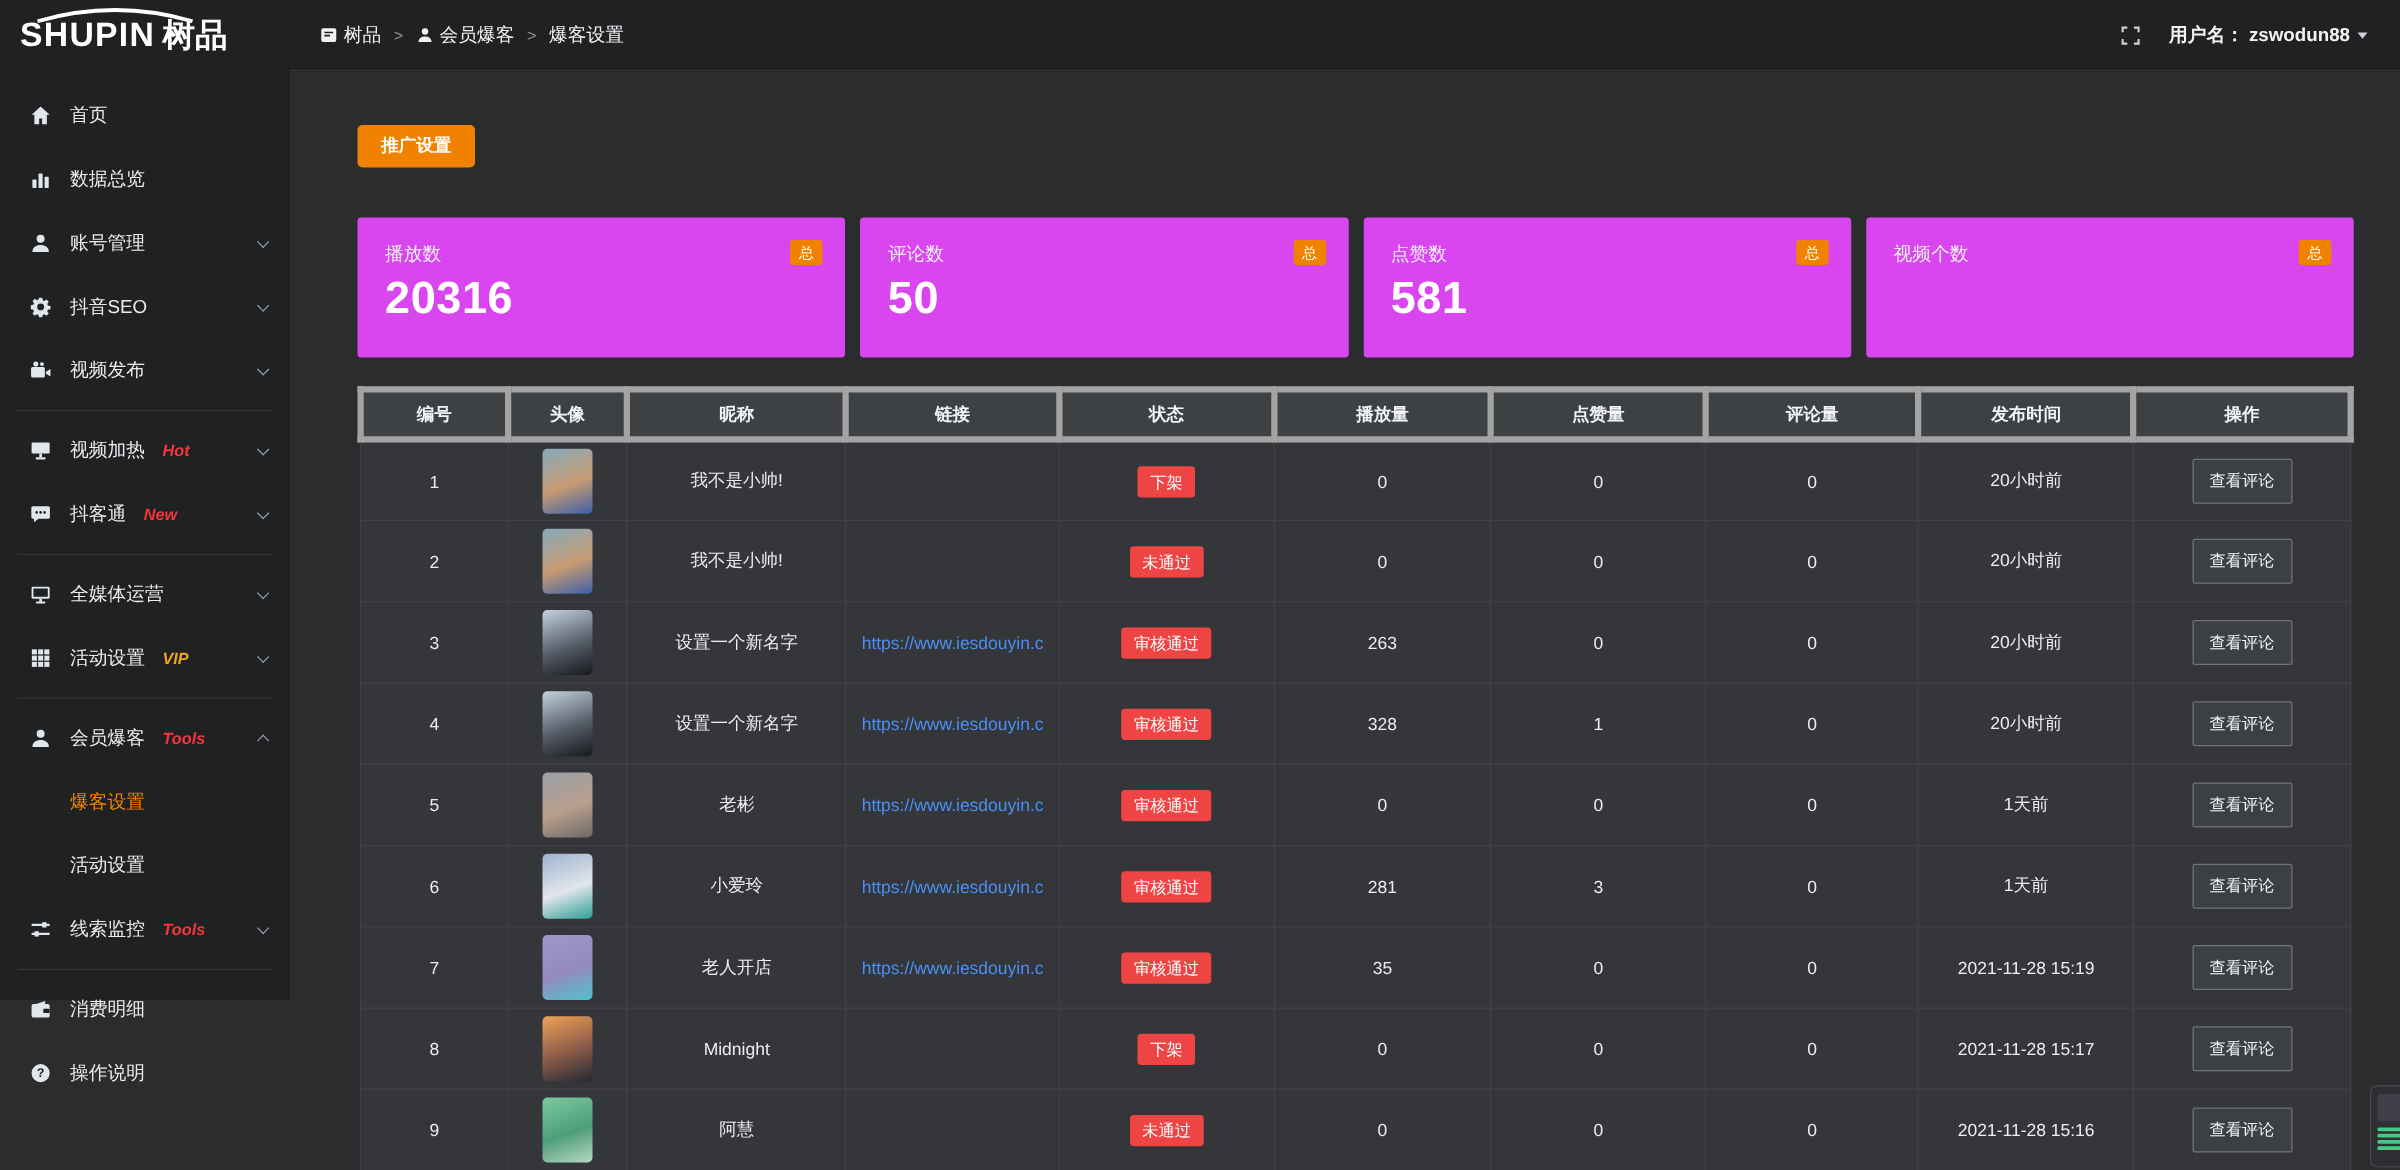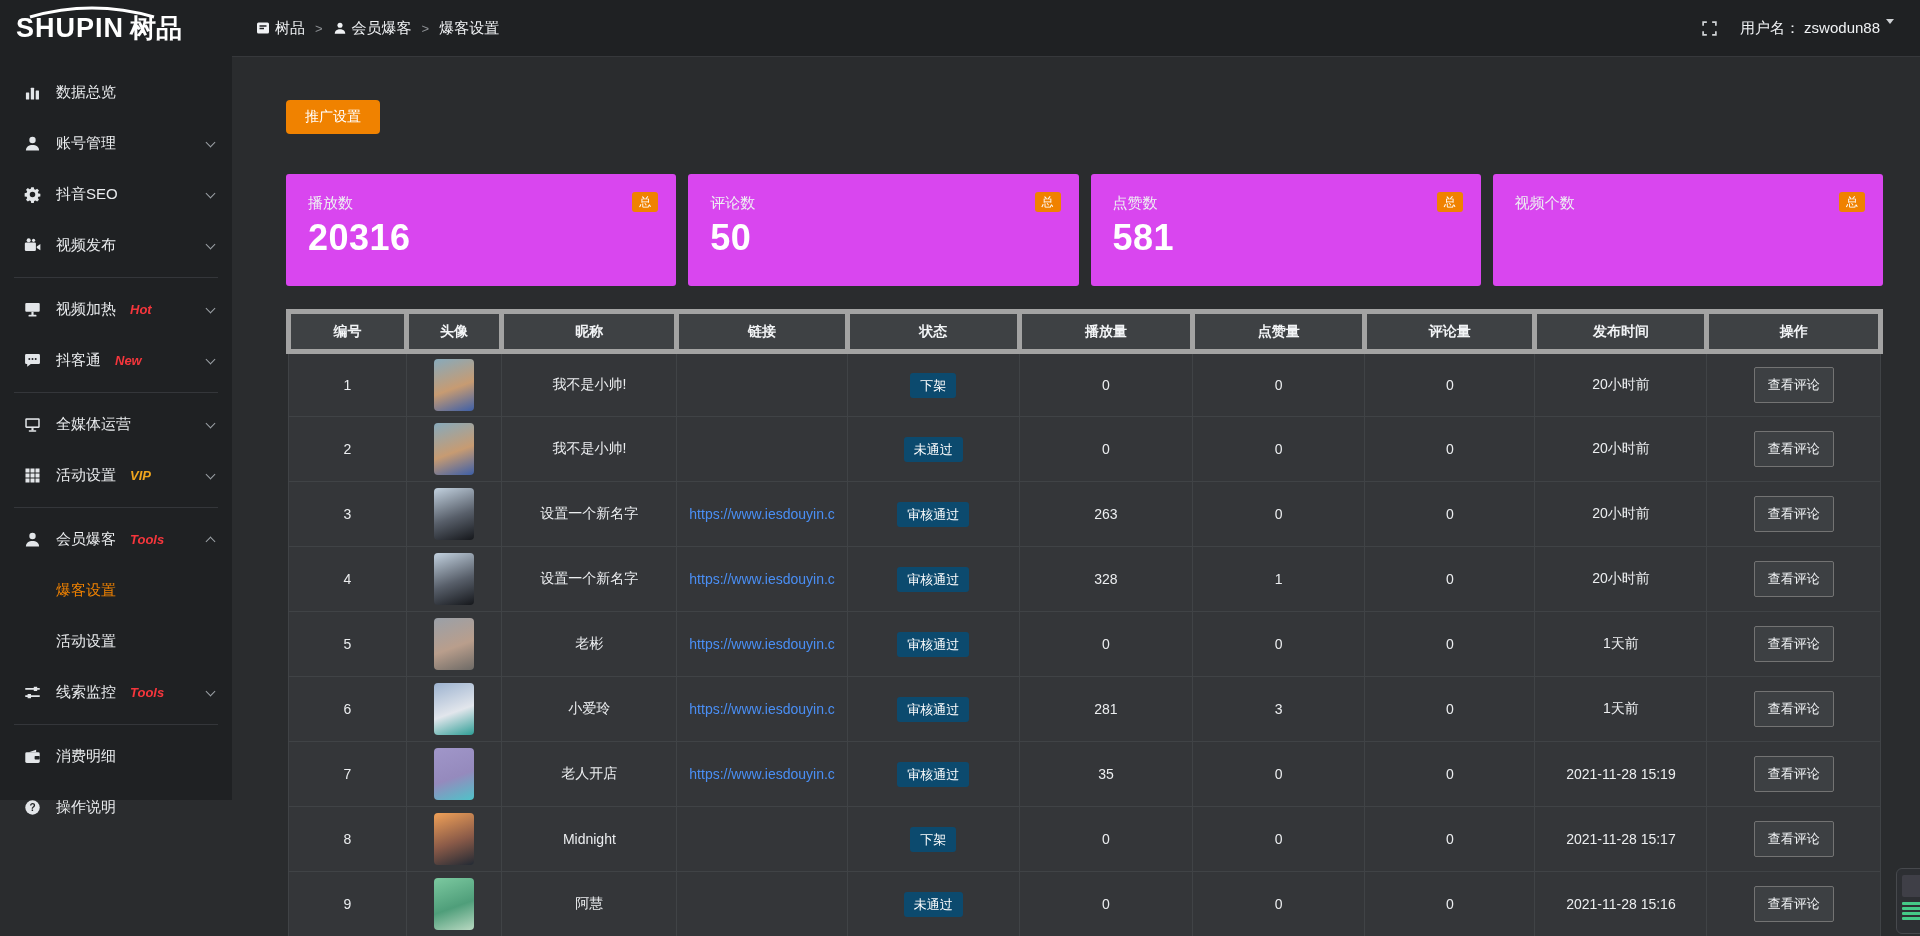--- a/index.html
+++ b/index.html
@@ -28,45 +28,45 @@
 
   
   .topbar { position:fixed; left:232px; top:0; right:0; height:57px; background:#1f2123;
             border-bottom:1px solid #36383b; display:flex; align-items:center; padding:0 26px 0 24px; z-index:4; }
   .crumbs { display:flex; align-items:center; gap:10px; }
   .crumb { display:flex; align-items:center; gap:5px; font-size:15px; color:#f0f2f4; cursor:pointer; }
   .crumb svg { width:14px; height:14px; }
   .crumb-sep { color:#8d9094; font-size:13px; }
   .top-right { margin-left:auto; display:flex; align-items:center; gap:22px; }
   .fs-icon { width:17px; height:17px; cursor:pointer; }
-  .username { font-size:15px; color:#f0f2f4; display:flex; align-items:flex-start; gap:4px; cursor:pointer; }
+  .username { font-size:15px; color:#f0f2f4; display:flex; align-items:center; gap:4px; cursor:pointer;font-weight:bold; }
   .caret { width:0; height:0; border-left:4px solid transparent; border-right:4px solid transparent;
            border-top:5px solid #cfd2d5; margin-left:2px; }
 
   
   .content { margin-left:232px; padding:57px 37px 0 54px; }
   .promo-btn { margin-top:43px; display:inline-block; background:#f08200; color:#fff; font-size:14px;
-               font-weight:normal; padding:8px 19px; border:none; border-radius:4px; cursor:pointer; }
+               font-weight:bold; padding:8px 19px; border:none; border-radius:4px; cursor:pointer; }
 
   .stats { display:flex; gap:12px; margin-top:40px; }
   .stat-card { flex:1; height:112px; background:#d946ef; border-radius:3px; position:relative; padding:20px 22px; }
   .stat-label { font-size:15px; color:#eef0f2; }
   .stat-value { font-size:36px; font-weight:bold; color:#fff; margin-top:4px; letter-spacing:.5px; }
   .stat-badge { position:absolute; top:18px; right:18px; background:#f08200; color:#fff; font-size:12px;
                 padding:4px 7px; border-radius:3px; line-height:1; }
 
   
   .grid-wrap { margin-top:23px; }
   table.grid { width:100%; border-collapse:collapse; table-layout:fixed; }
   table.grid th { background:#3e4144; height:40px; font-size:14px; font-weight:bold; color:#f2f4f6;
                   border:5px solid #a3a3a3; text-align:center; }
   table.grid td { background:#343639; height:65px; font-size:14px; color:#eceef0;
                   border:1px solid #404346; text-align:center; vertical-align:middle; }
   .avatar { width:40px; height:52px; border-radius:4px; margin:0 auto; }
-  .status-badge { display:inline-block; background:#0c4a6e; color:#fff; font-size:13px;
+  .status-badge { display:inline-block; background:#ef4444; color:#fff; font-size:13px;
                   padding:6px 10px; border-radius:3px; line-height:1; }
   .cell-link { color:#4a8ff5; font-size:14px; cursor:pointer; white-space:nowrap; overflow:hidden; display:block; padding:0 4px; }
   .action-btn { background:#3d4043; border:1px solid #737373; color:#f0f2f4; font-size:13px;
                 padding:8px 13px; border-radius:2px; cursor:pointer; }
 
   
   .float-widget { position:fixed; right:-10px; bottom:2px; width:34px; height:66px; background:#2d2f33;
                   border:1px solid #47494d; border-radius:6px; padding:6px 5px; cursor:pointer; z-index:9; }
   .float-widget .bar { background:#3f3f47; width:100%; height:22px; border-radius:2px; margin-bottom:5px; }
   .float-widget .stripe { height:3px; background:#45c987; border-radius:1px; margin-top:2px; }
@@ -76,20 +76,27 @@
 
 <aside class="sidebar">
   <div class="logo">
     <svg class="logo-arc" width="132" height="13" viewBox="0 0 132 13">
       <path d="M4 11 Q66 -7 128 11" stroke="#fff" stroke-width="3" fill="none"></path>
     </svg>
     <span class="logo-en">SHUPIN</span>
     <span class="logo-cn">树品</span>
   </div>
   <nav class="menu" id="menu">
+      <div class="menu-item">
+        <span class="micon"><svg viewBox="0 0 16 16" fill="#e3e6e9">
+            <path d="M8 1.2 1.2 7.4h2.1v7.1h3.6v-4.3h2.2v4.3h3.6V7.4h2.1z"></path>
+          </svg></span>
+        <span class="menu-label">首页</span>
+        <span class="menu-spacer"></span>
+      </div>
       <div class="menu-item">
         <span class="micon"><svg viewBox="0 0 16 16" fill="#e3e6e9">
             <rect x="1.8" y="8" width="3.1" height="6.5" rx=".5"></rect>
             <rect x="6.4" y="3.5" width="3.1" height="11" rx=".5"></rect>
             <rect x="11" y="6" width="3.1" height="8.5" rx=".5"></rect>
           </svg></span>
         <span class="menu-label">数据总览</span>
         <span class="menu-spacer"></span>
       </div>
       <div class="menu-item">

